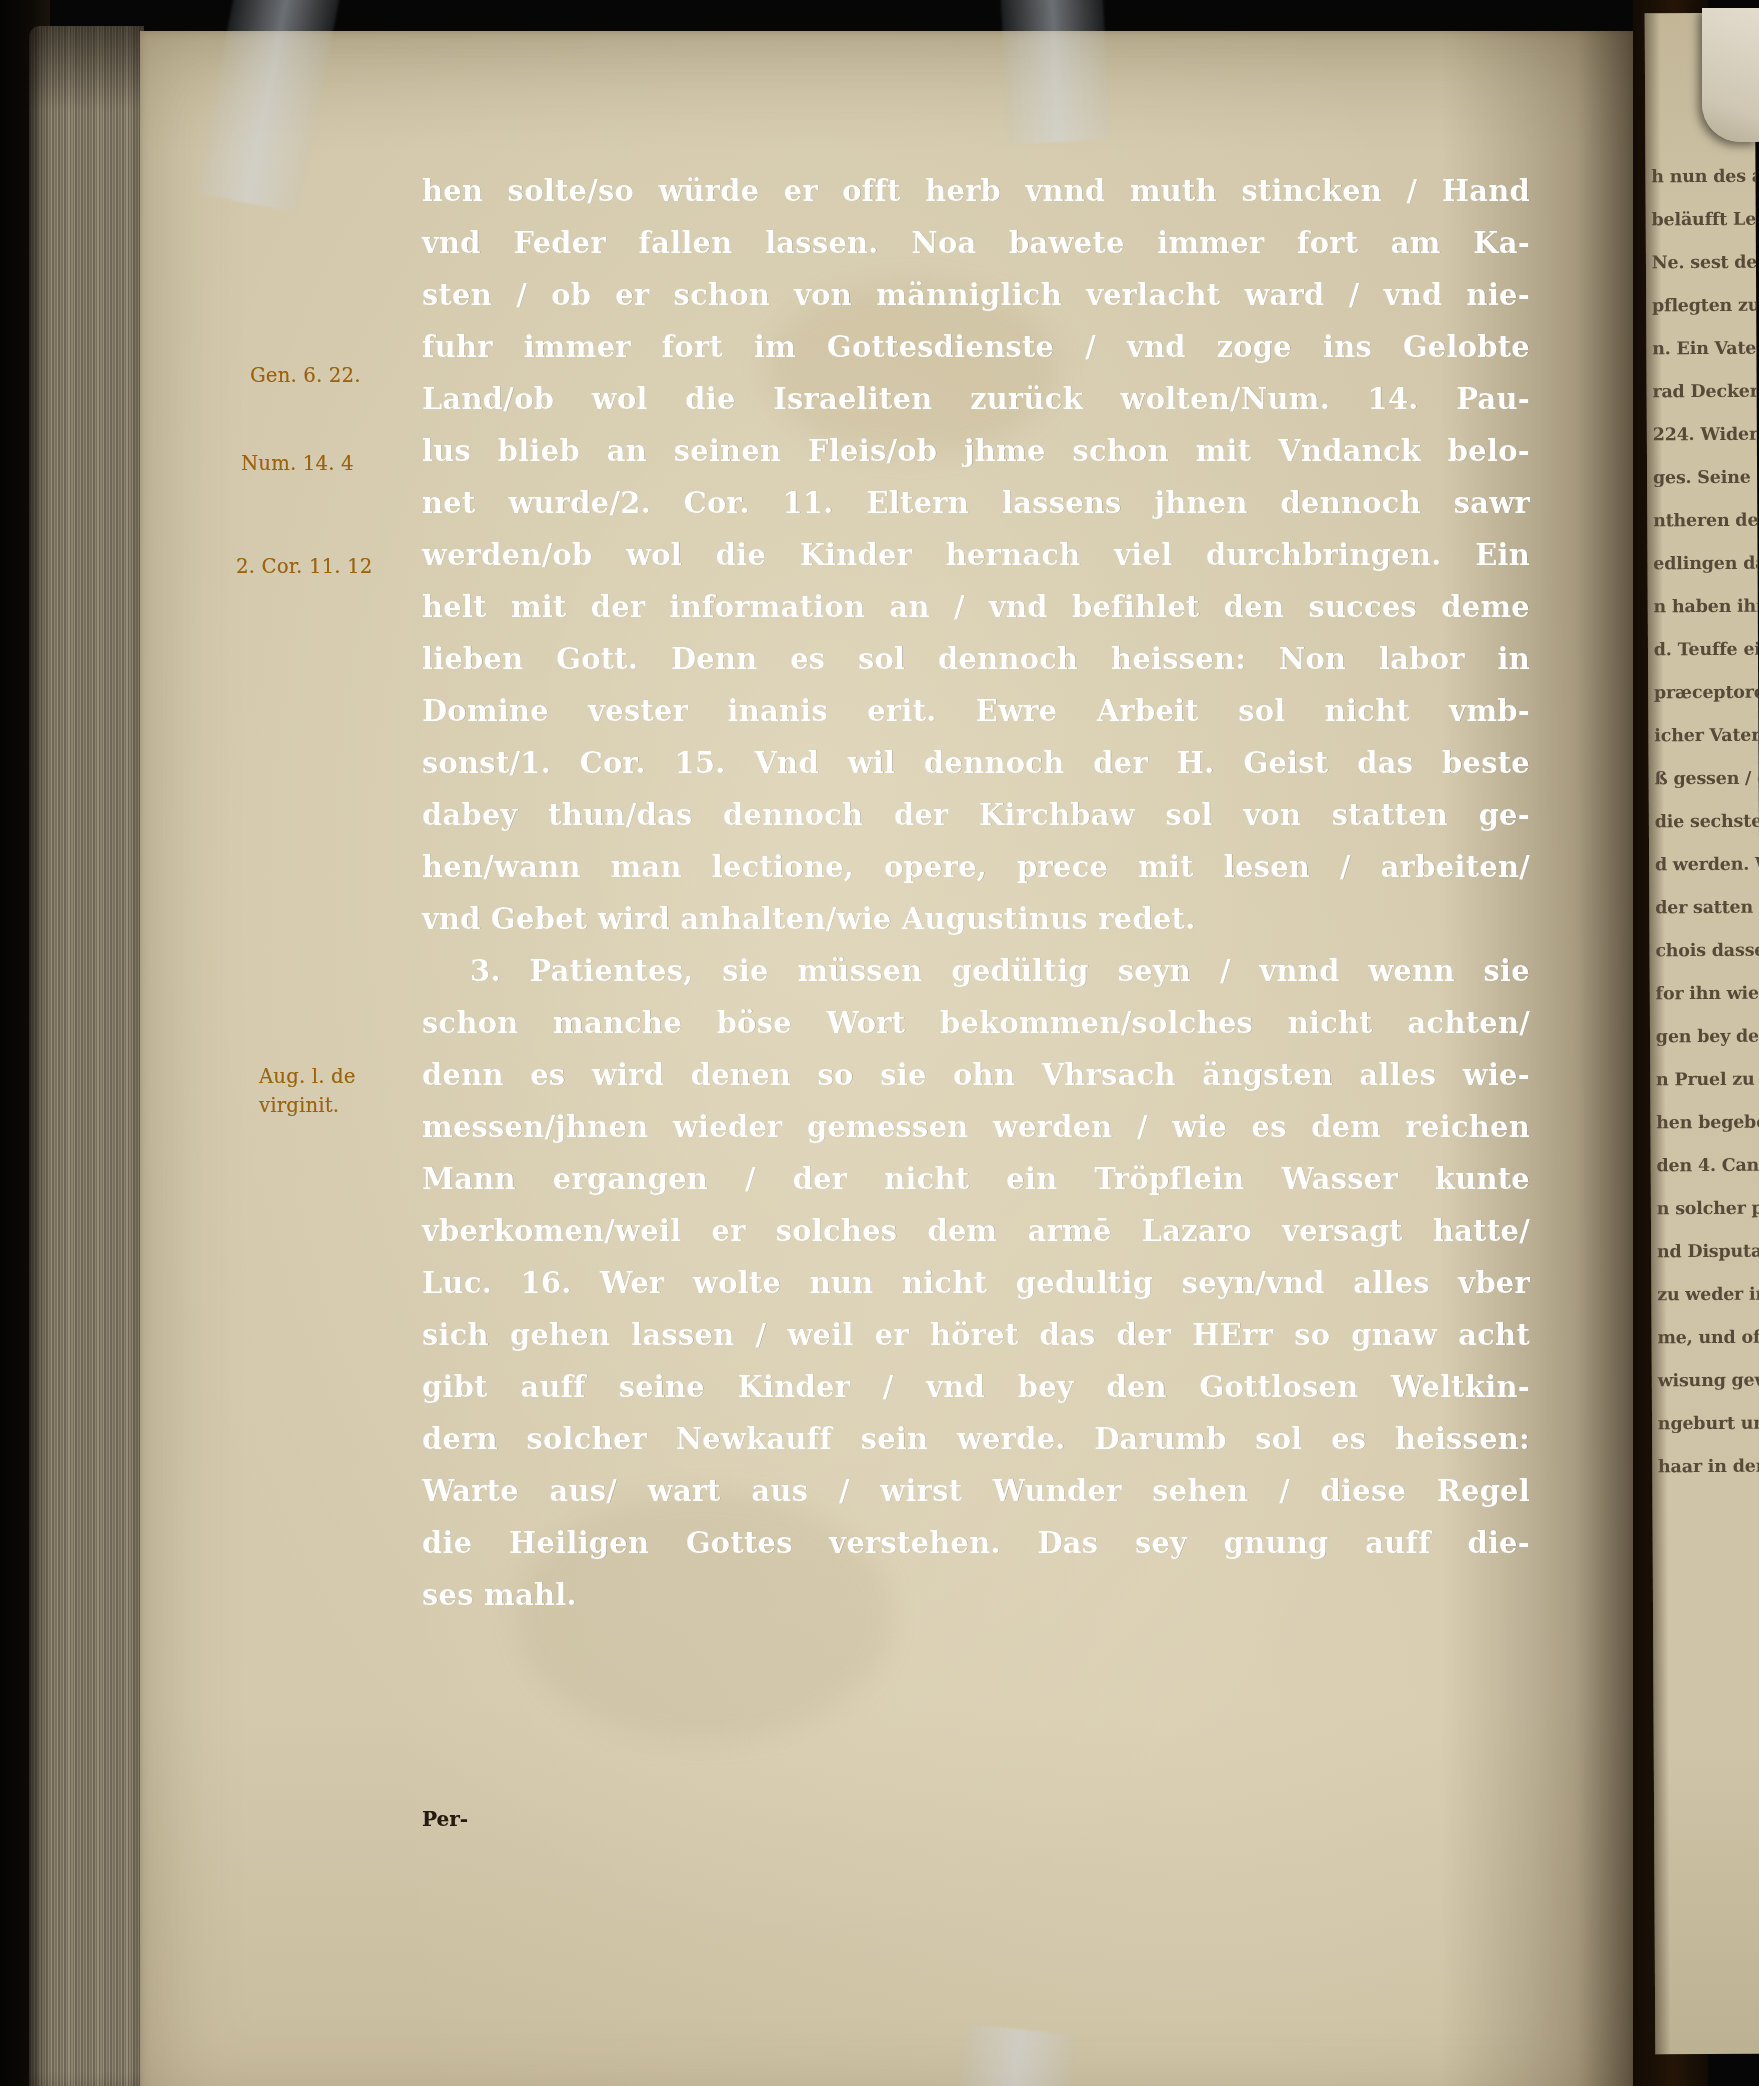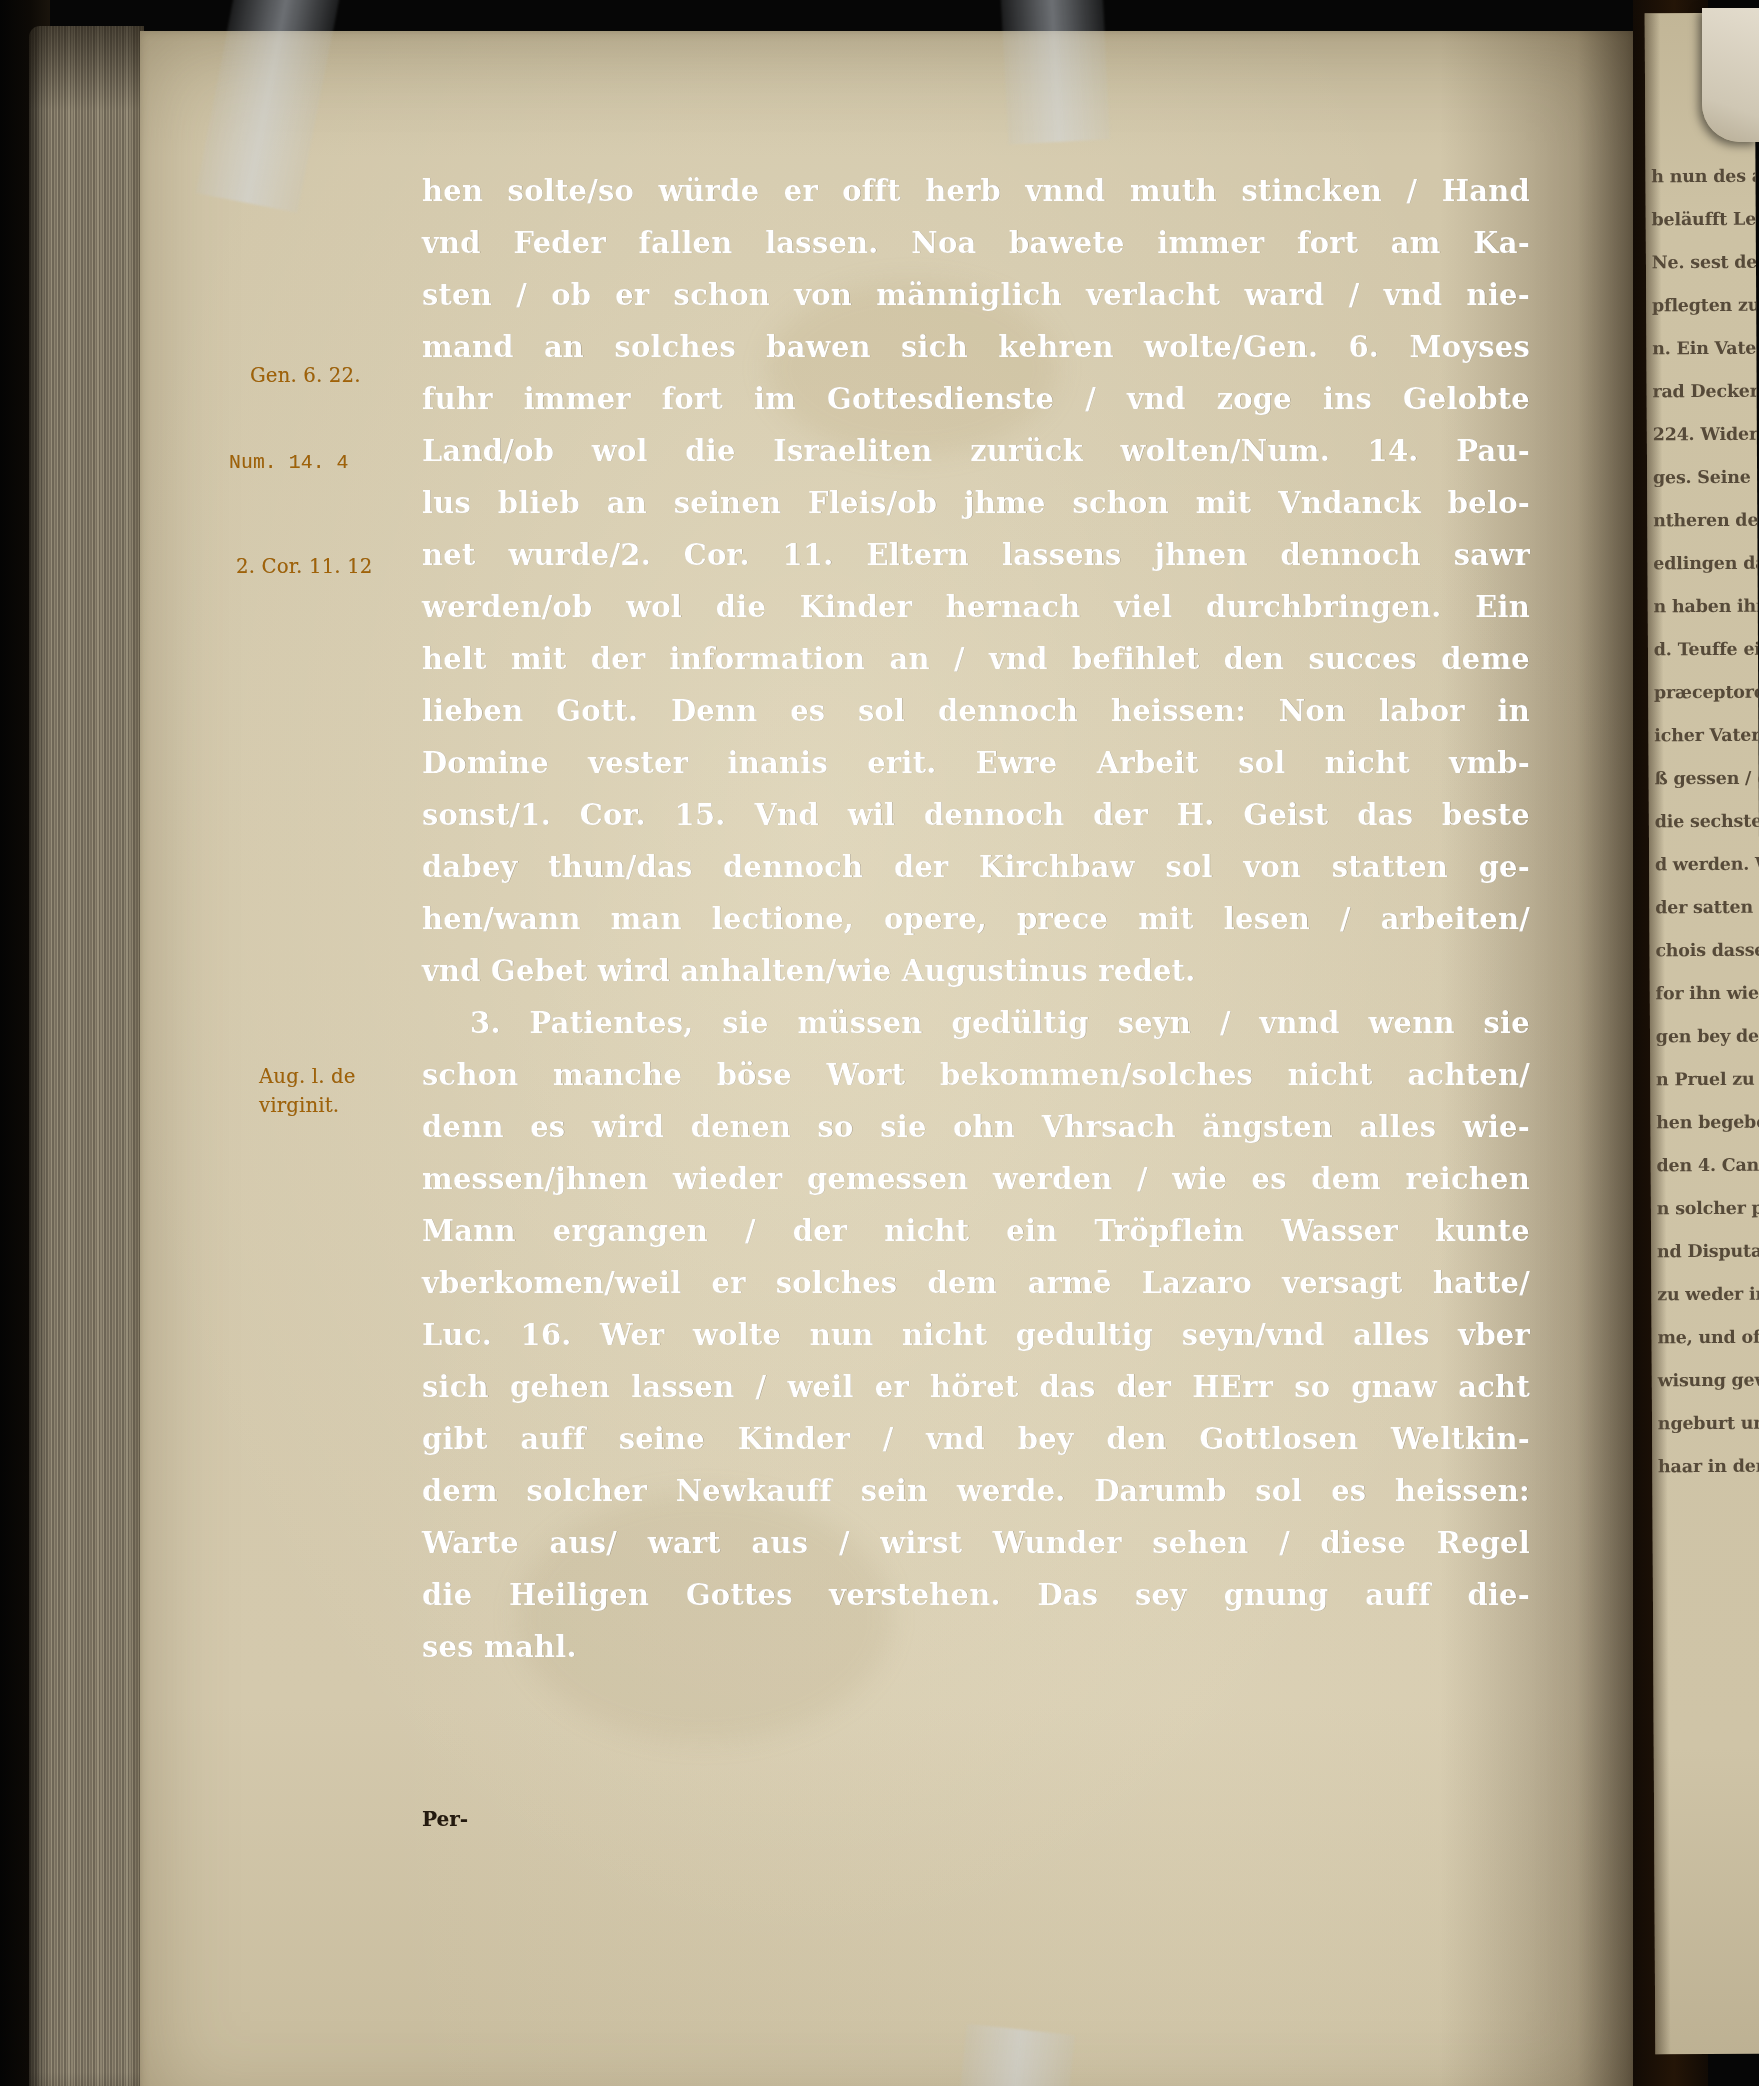--- a/index.html
+++ b/index.html
@@ -139,36 +139,35 @@
         <div class="frag">wisung gewesen</div>
         <div class="frag">ngeburt und das</div>
         <div class="frag">haar in der Ober</div>
       </div>
   </div>
   <div class="corner-curl"></div>
 
   <div class="note" style="left:250px; top:361px;">
     <div class="nl">Gen. 6. 22.</div>
   </div>
-  <div class="note" style="left:229px; top:449px;font-family:Liberation Mono, monospace;">
+  <div class="note" style="left:241px; top:449px;">
     <div class="nl">Num. 14. 4</div>
   </div>
   <div class="note" style="left:236px; top:536px;margin-top:16px;">
     <div class="nl">2. Cor. 11. 12</div>
   </div>
   <div class="note" style="left:259px; top:1062px;">
     <div class="nl">Aug. l. de</div>
     <div class="nl">virginit.</div>
   </div>
 
   <div class="textblock">
       <div class="line">hen solte/so würde er offt herb vnnd muth stincken / Hand</div>
       <div class="line">vnd Feder fallen lassen. Noa bawete immer fort am Ka-</div>
       <div class="line">sten / ob er schon von männiglich verlacht ward / vnd nie-</div>
-      <div class="line">mand an solches bawen sich kehren wolte/Gen. 6. Moyses</div>
       <div class="line">fuhr immer fort im Gottesdienste / vnd zoge ins Gelobte</div>
       <div class="line">Land/ob wol die Israeliten zurück wolten/Num. 14. Pau-</div>
       <div class="line">lus blieb an seinen Fleis/ob jhme schon mit Vndanck belo-</div>
       <div class="line">net wurde/2. Cor. 11. Eltern lassens jhnen dennoch sawr</div>
       <div class="line">werden/ob wol die Kinder hernach viel durchbringen. Ein</div>
       <div class="line">helt mit der information an / vnd befihlet den succes deme</div>
       <div class="line">lieben Gott. Denn es sol dennoch heissen: Non labor in</div>
       <div class="line">Domine vester inanis erit. Ewre Arbeit sol nicht vmb-</div>
       <div class="line">sonst/1. Cor. 15. Vnd wil dennoch der H. Geist das beste</div>
       <div class="line">dabey thun/das dennoch der Kirchbaw sol von statten ge-</div>

